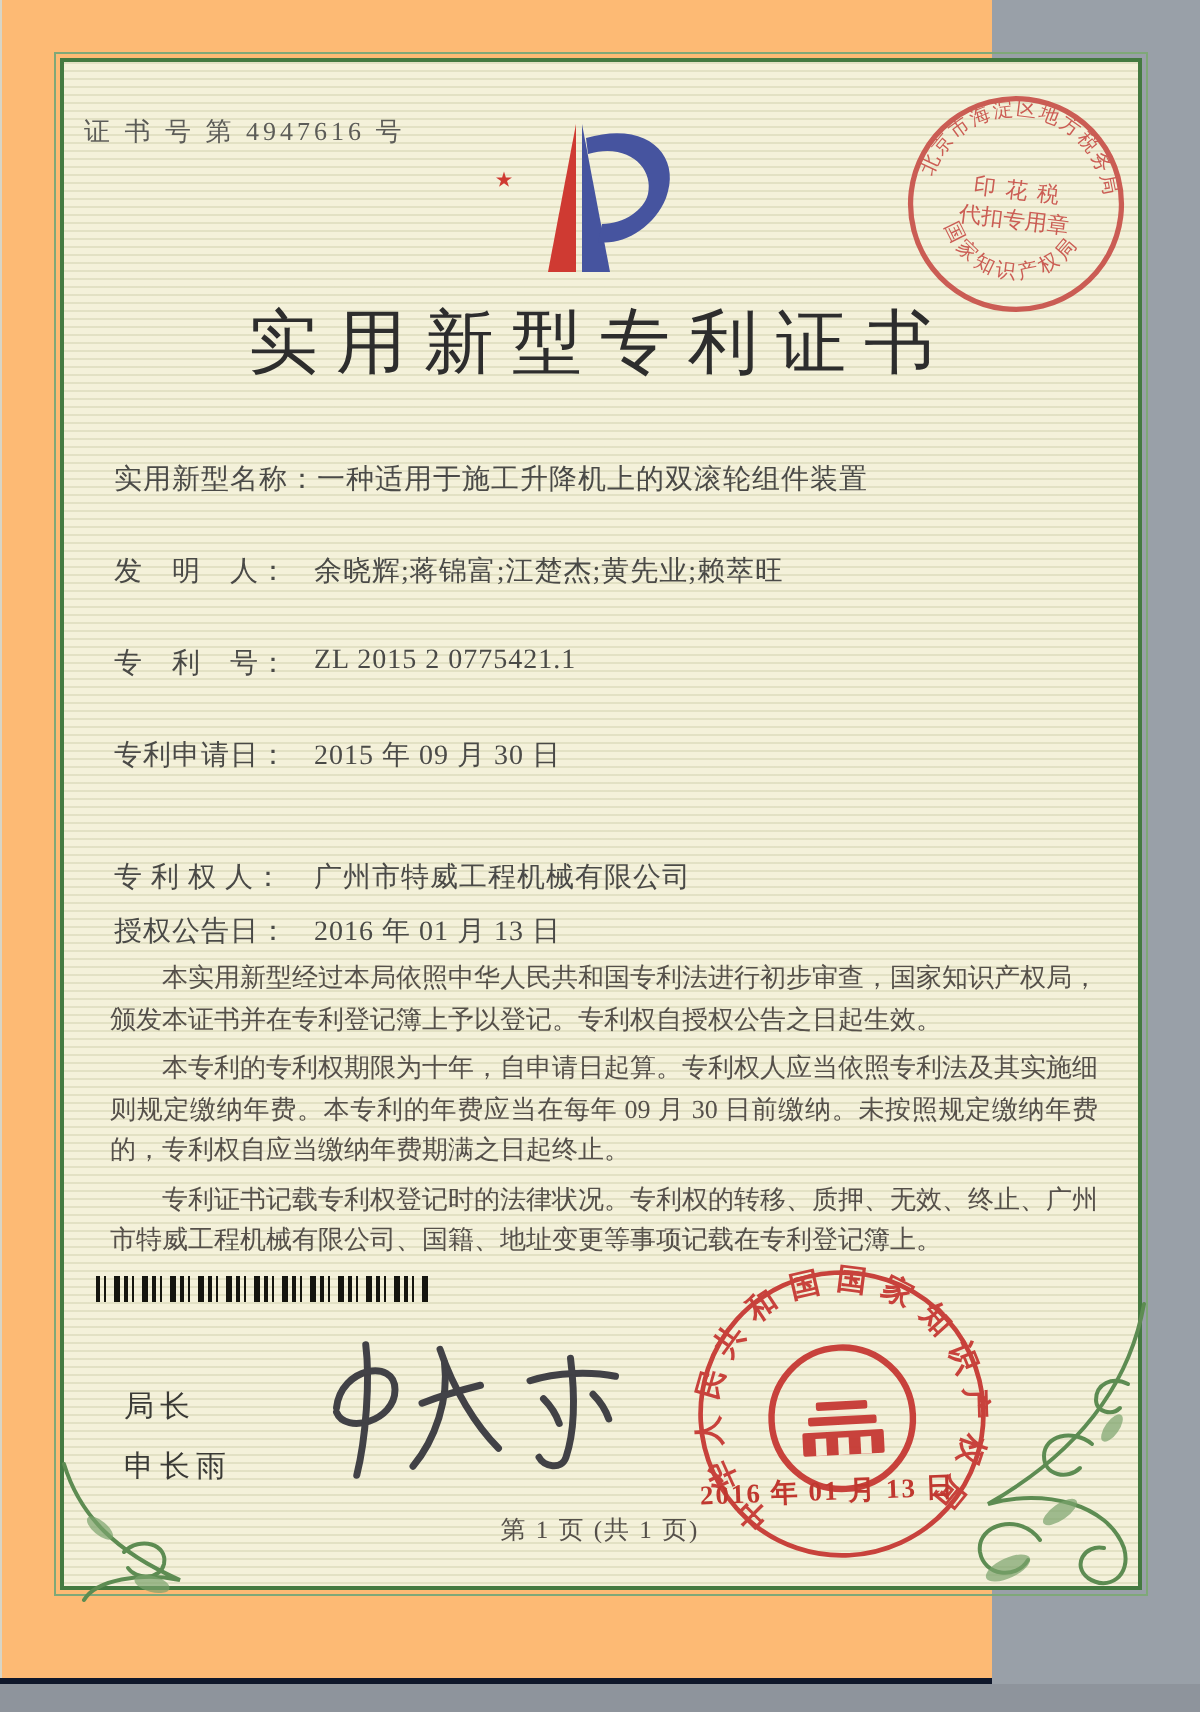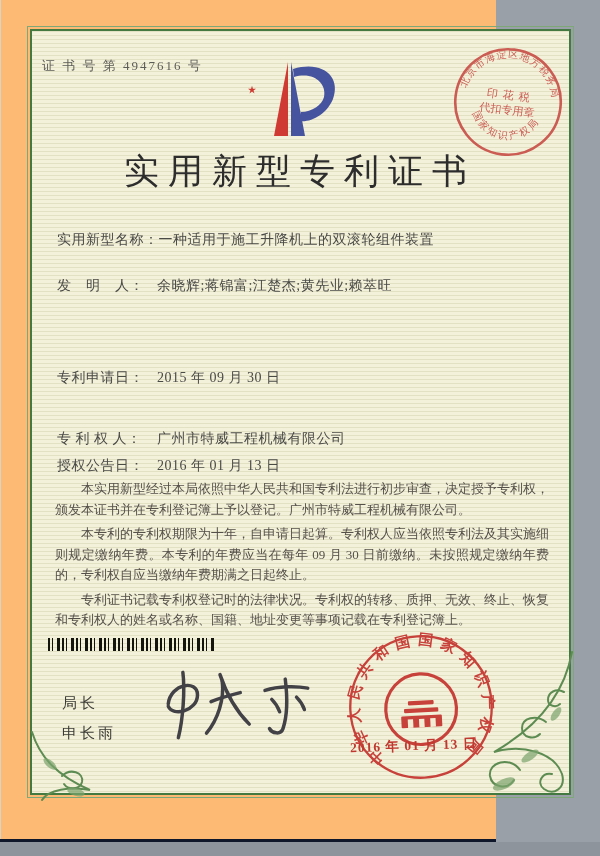--- a/index.html
+++ b/index.html
@@ -115,37 +115,41 @@
   <div class="title">实用新型专利证书</div>
 
   <div class="row r1">
     <span class="lbl">实用新型名称：</span>
     <span class="val">一种适用于施工升降机上的双滚轮组件装置</span>
   </div>
   <div class="row r2">
     <span class="lbl">发　明　人：</span>
     <span class="val">余晓辉;蒋锦富;江楚杰;黄先业;赖萃旺</span>
   </div>
+  <div class="row r3">
+    <span class="lbl">专　利　号：</span>
+    <span class="val">ZL 2015 2 0775421.1</span>
+  </div>
   <div class="row r4">
     <span class="lbl">专利申请日：</span>
     <span class="val">2015 年 09 月 30 日</span>
   </div>
   <div class="row r5">
     <span class="lbl">专 利 权 人：</span>
     <span class="val">广州市特威工程机械有限公司</span>
   </div>
   <div class="row r6">
     <span class="lbl">授权公告日：</span>
     <span class="val">2016 年 01 月 13 日</span>
   </div>
 
   <div class="body-text">
-    <p>本实用新型经过本局依照中华人民共和国专利法进行初步审查，决定授予专利权，颁发本证书并在专利登记簿上予以登记。广州市特威工程机械有限公司。</p>
+    <p>本实用新型经过本局依照中华人民共和国专利法进行初步审查，国家知识产权局，颁发本证书并在专利登记簿上予以登记。专利权自授权公告之日起生效。</p>
     <p>本专利的专利权期限为十年，自申请日起算。专利权人应当依照专利法及其实施细则规定缴纳年费。本专利的年费应当在每年 09 月 30 日前缴纳。未按照规定缴纳年费的，专利权自应当缴纳年费期满之日起终止。</p>
-    <p>专利证书记载专利权登记时的法律状况。专利权的转移、质押、无效、终止、恢复和专利权人的姓名或名称、国籍、地址变更等事项记载在专利登记簿上。</p>
+    <p>专利证书记载专利权登记时的法律状况。专利权的转移、质押、无效、终止、广州市特威工程机械有限公司、国籍、地址变更等事项记载在专利登记簿上。</p>
   </div>
 
   <div class="barcode"></div>
 
   <div class="sig-title">局长</div>
   <div class="sig-name">申长雨</div>
 
   <svg class="signature" viewBox="0 0 160 70">
     <g stroke="#2a2a33" stroke-width="3.1" fill="none" stroke-linecap="round" opacity=".88">
       <path d="M18,34 C20,16 44,12 44,26 C44,40 22,46 18,36"></path>
@@ -183,20 +187,21 @@
       <g fill="#f2eed6">
         <rect x="57" y="81" width="5" height="8"></rect>
         <rect x="67.5" y="81" width="5" height="8"></rect>
         <rect x="78" y="81" width="5" height="8"></rect>
       </g>
     </g>
   </svg>
 
   <div class="seal-date">2016 年 01 月 13 日</div>
 
+  <div class="footer">第 1 页 (共 1 页)</div>
 
   <svg class="orn orn-br" viewBox="0 0 118 152">
     <path d="M112,4 C104,48 76,80 34,104 C62,96 94,104 102,126 C106,140 94,148 84,141 C76,135 82,124 92,126"></path>
     <path d="M60,122 C50,108 28,114 30,128 C32,140 48,142 54,132"></path>
     <path d="M86,74 C76,66 62,70 62,80 C62,90 74,92 80,86"></path>
     <path d="M104,44 C96,40 88,44 88,52 C88,58 96,60 100,56"></path>
     <ellipse class="leaf" cx="44" cy="136" rx="12" ry="5" transform="rotate(-25 44 136)"></ellipse>
     <ellipse class="leaf" cx="70" cy="108" rx="10" ry="4" transform="rotate(-35 70 108)"></ellipse>
     <ellipse class="leaf" cx="96" cy="66" rx="8" ry="3.5" transform="rotate(-55 96 66)"></ellipse>
   </svg>

